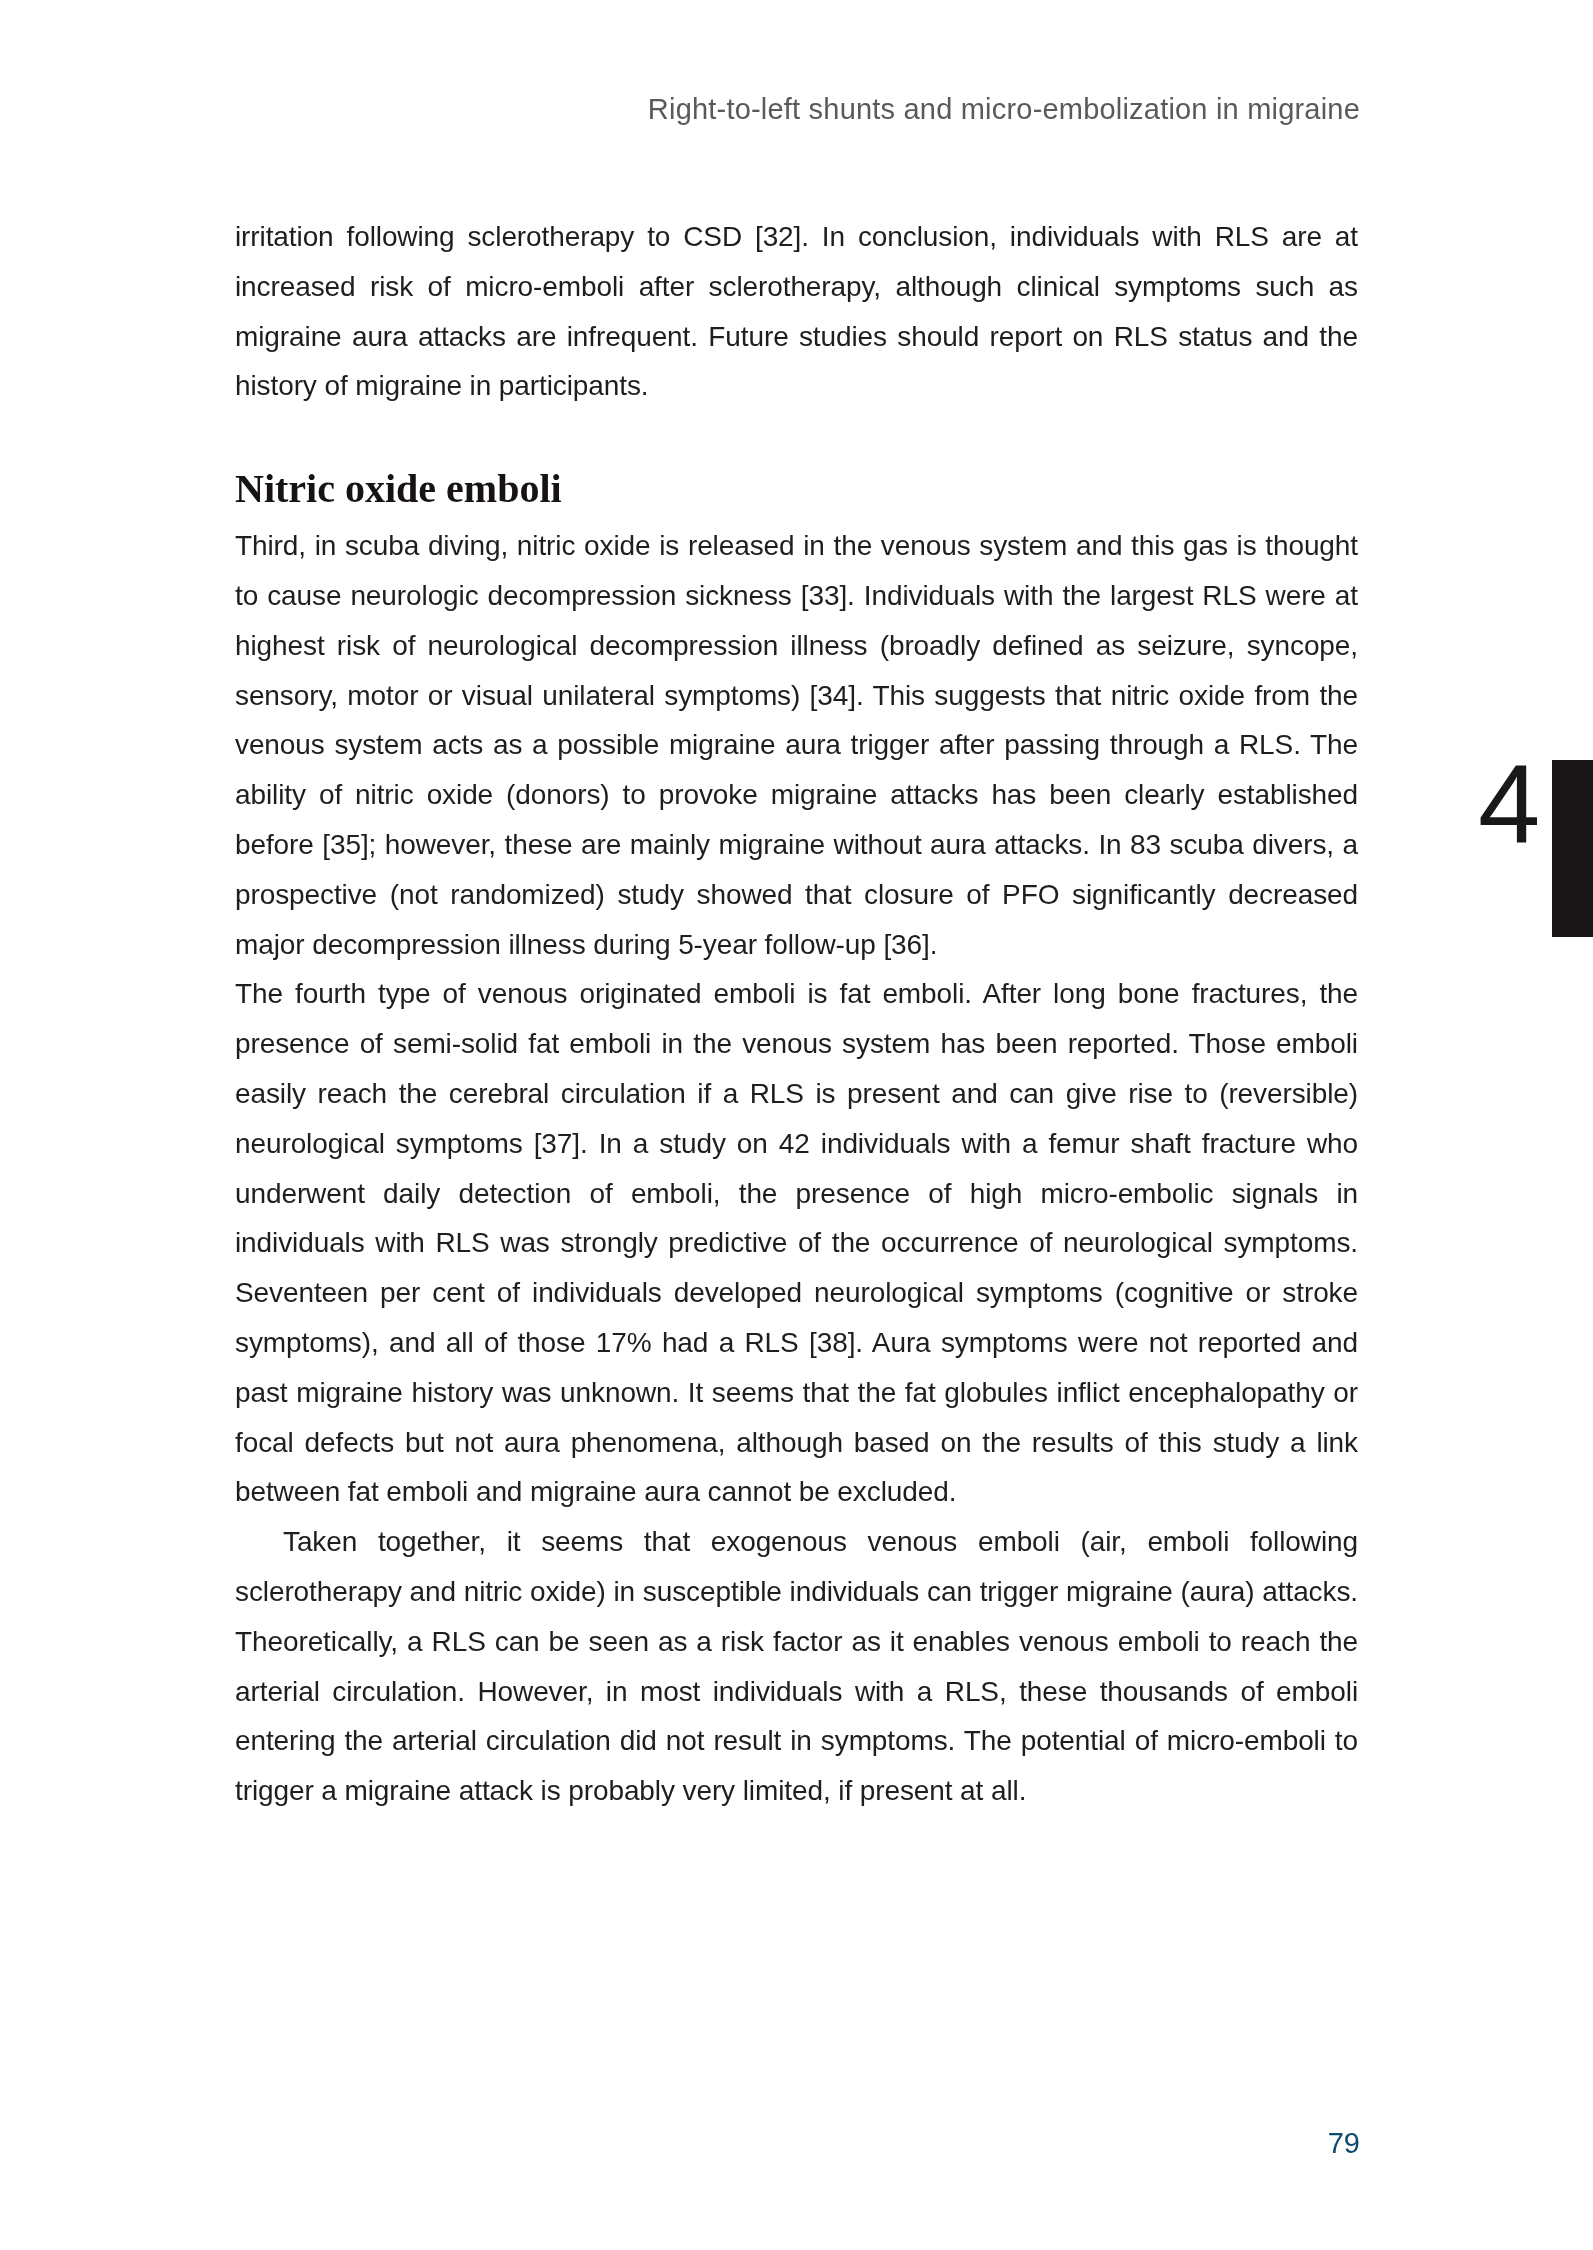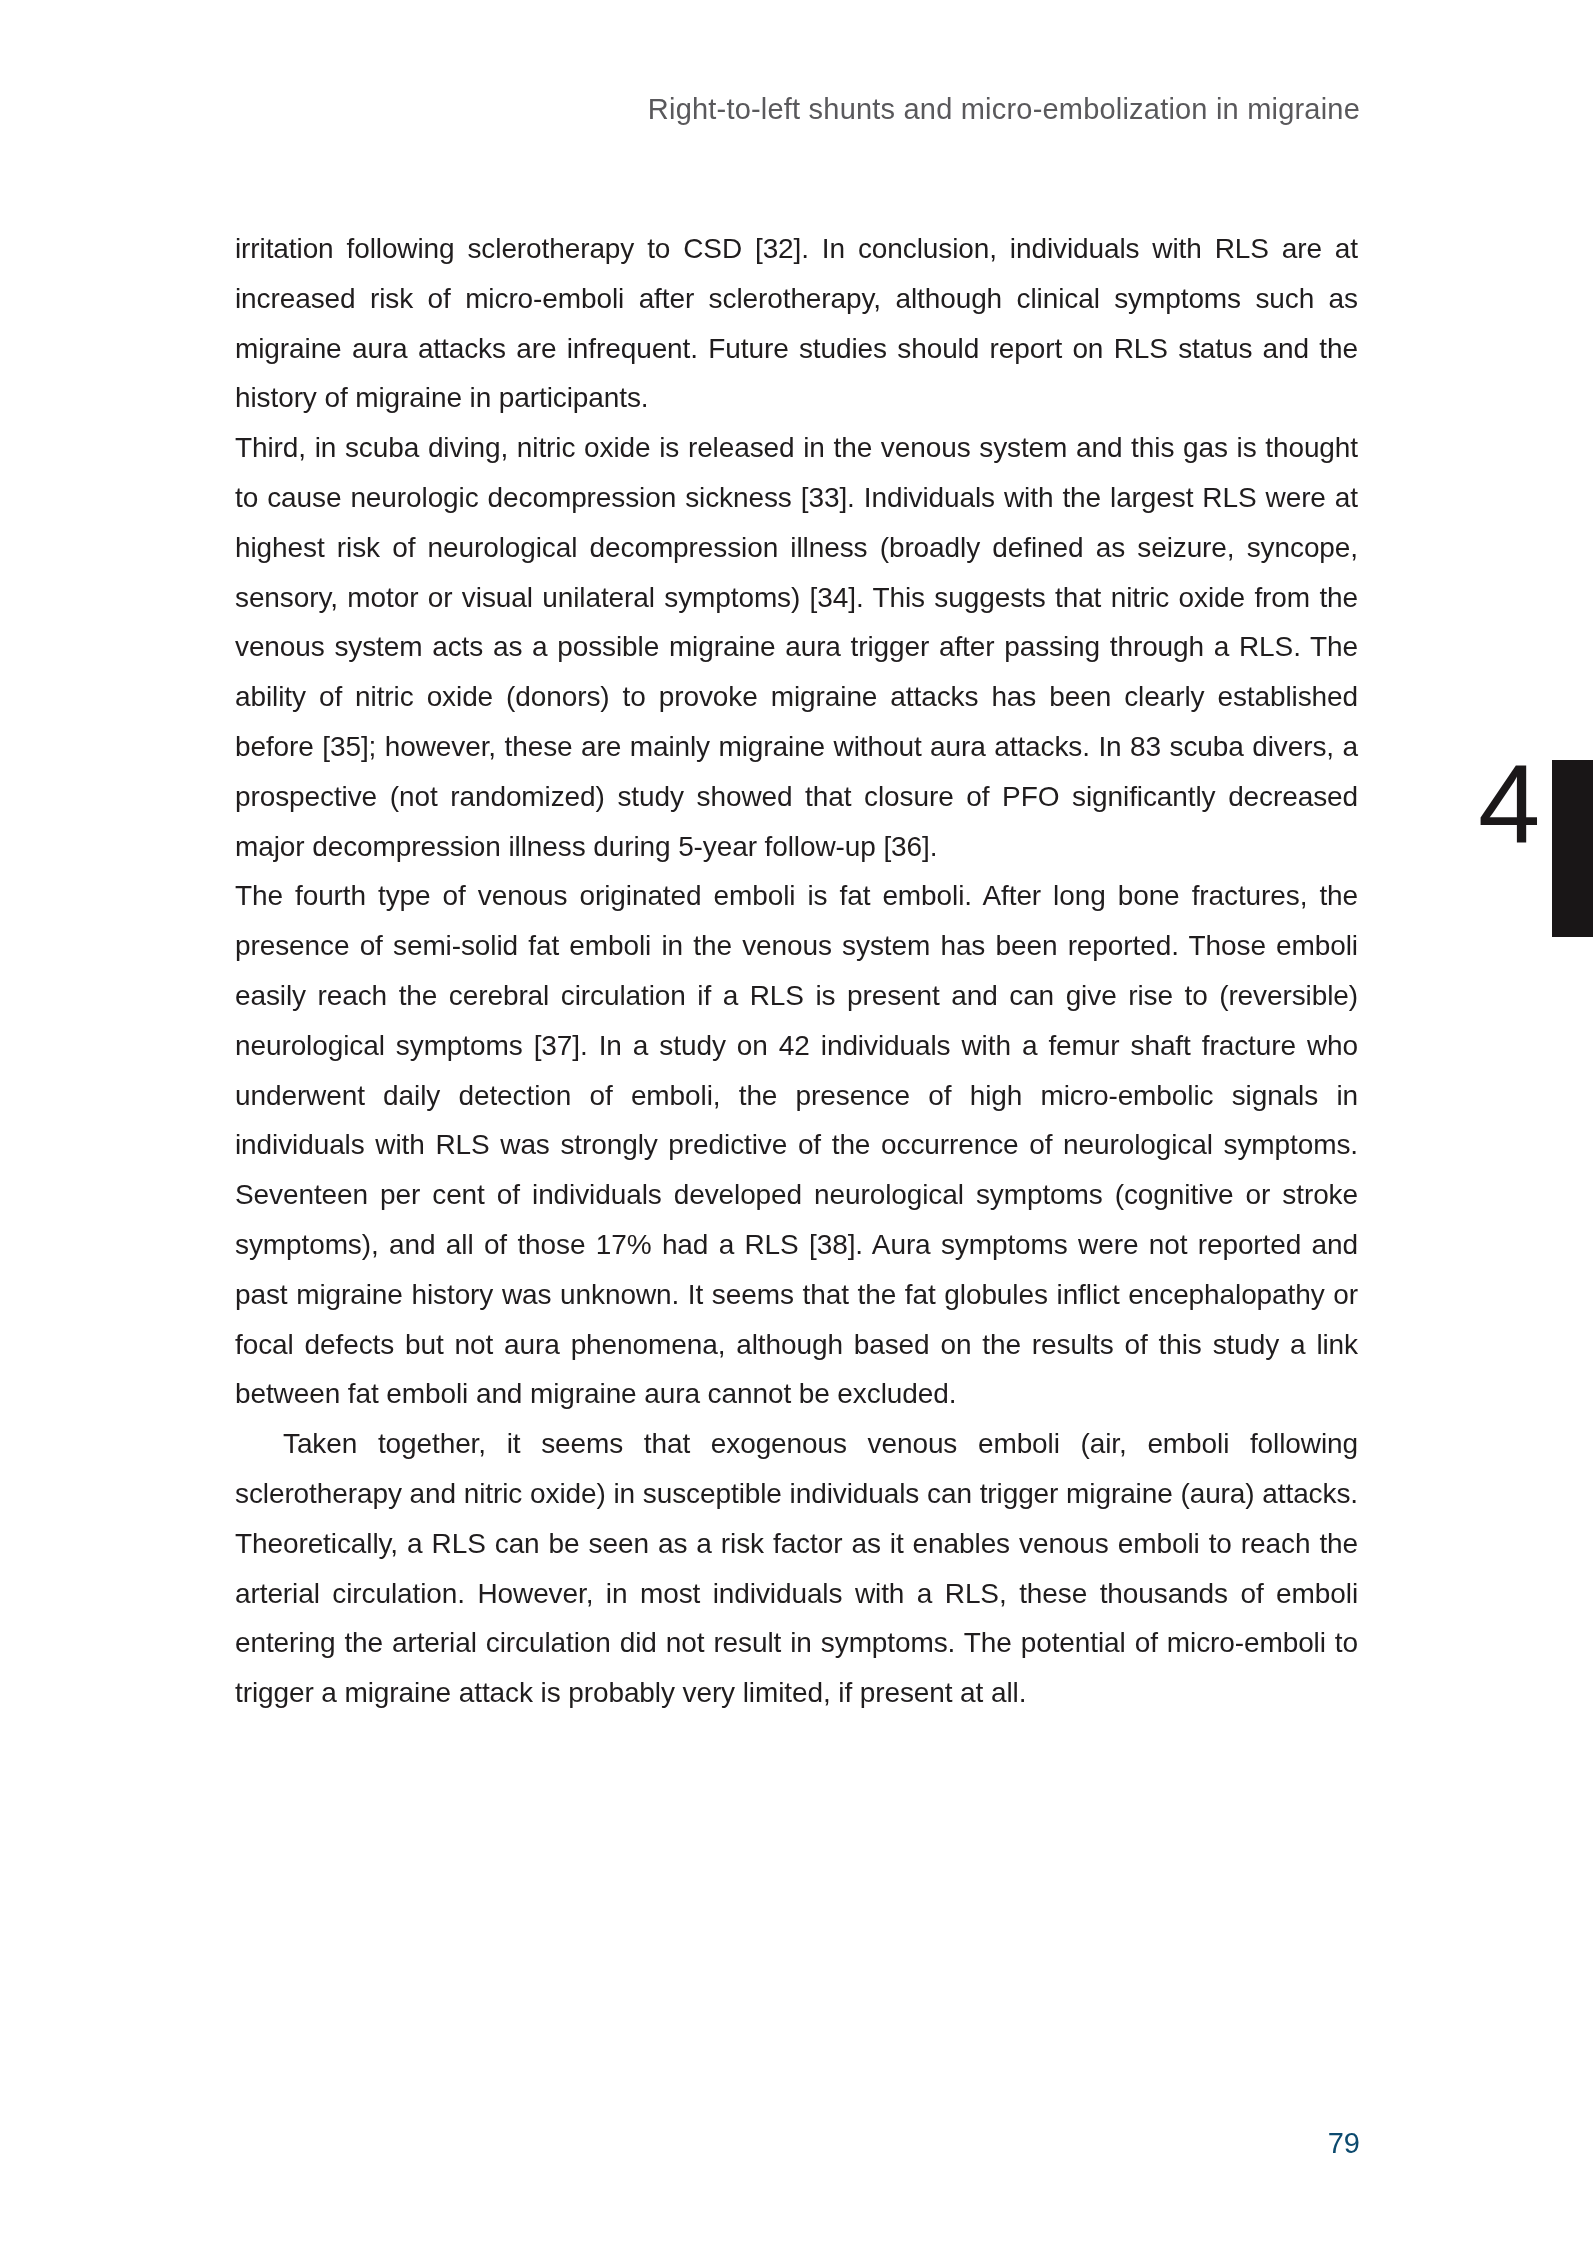--- a/index.html
+++ b/index.html
@@ -23,21 +23,21 @@
     font-weight: 300;
     letter-spacing: 0.2px;
     color: #5a595c;
     white-space: nowrap;
   }
 
   
   .content {
     position: absolute;
     left: 235px;
-    top: 224px;
+    top: 212px;
     width: 1123px;
     color: #201d1e;
     font-size: 28px;
     line-height: 49.8px;
     letter-spacing: -0.1px;
     text-align: justify;
   }
   .content p { text-align: justify; }
   .content p.indent { text-indent: 48px; }
 
@@ -86,20 +86,21 @@
 <body>
 
 <div class="page">
 
   <div class="running-header">Right-to-left shunts and micro-embolization in migraine</div>
 
   <div class="content">
 
     <p>irritation following sclerotherapy to CSD [32]. In conclusion, individuals with RLS are at increased risk of micro-emboli after sclerotherapy, although clinical symptoms such as migraine aura attacks are infrequent. Future studies should report on RLS status and the history of migraine in participants.</p>
 
+    <h2 class="section-heading">Nitric oxide emboli</h2>
 
     <p>Third, in scuba diving, nitric oxide is released in the venous system and this gas is thought to cause neurologic decompression sickness [33]. Individuals with the largest RLS were at highest risk of neurological decompression illness (broadly defined as seizure, syncope, sensory, motor or visual unilateral symptoms) [34]. This suggests that nitric oxide from the venous system acts as a possible migraine aura trigger after passing through a RLS. The ability of nitric oxide (donors) to provoke migraine attacks has been clearly established before [35]; however, these are mainly migraine without aura attacks. In 83 scuba divers, a prospective (not randomized) study showed that closure of PFO significantly decreased major decompression illness during 5-year follow-up [36].</p>
 
 
     <p>The fourth type of venous originated emboli is fat emboli. After long bone fractures, the presence of semi-solid fat emboli in the venous system has been reported. Those emboli easily reach the cerebral circulation if a RLS is present and can give rise to (reversible) neurological symptoms [37]. In a study on 42 individuals with a femur shaft fracture who underwent daily detection of emboli, the presence of high micro-embolic signals in individuals with RLS was strongly predictive of the occurrence of neurological symptoms. Seventeen per cent of individuals developed neurological symptoms (cognitive or stroke symptoms), and all of those 17% had a RLS [38]. Aura symptoms were not reported and past migraine history was unknown. It seems that the fat globules inflict encephalopathy or focal defects but not aura phenomena, although based on the results of this study a link between fat emboli and migraine aura cannot be excluded.</p>
 
     <p class="indent">Taken together, it seems that exogenous venous emboli (air, emboli following sclerotherapy and nitric oxide) in susceptible individuals can trigger migraine (aura) attacks. Theoretically, a RLS can be seen as a risk factor as it enables venous emboli to reach the arterial circulation. However, in most individuals with a RLS, these thousands of emboli entering the arterial circulation did not result in symptoms. The potential of micro-emboli to trigger a migraine attack is probably very limited, if present at all.</p>
 
   </div>
 

